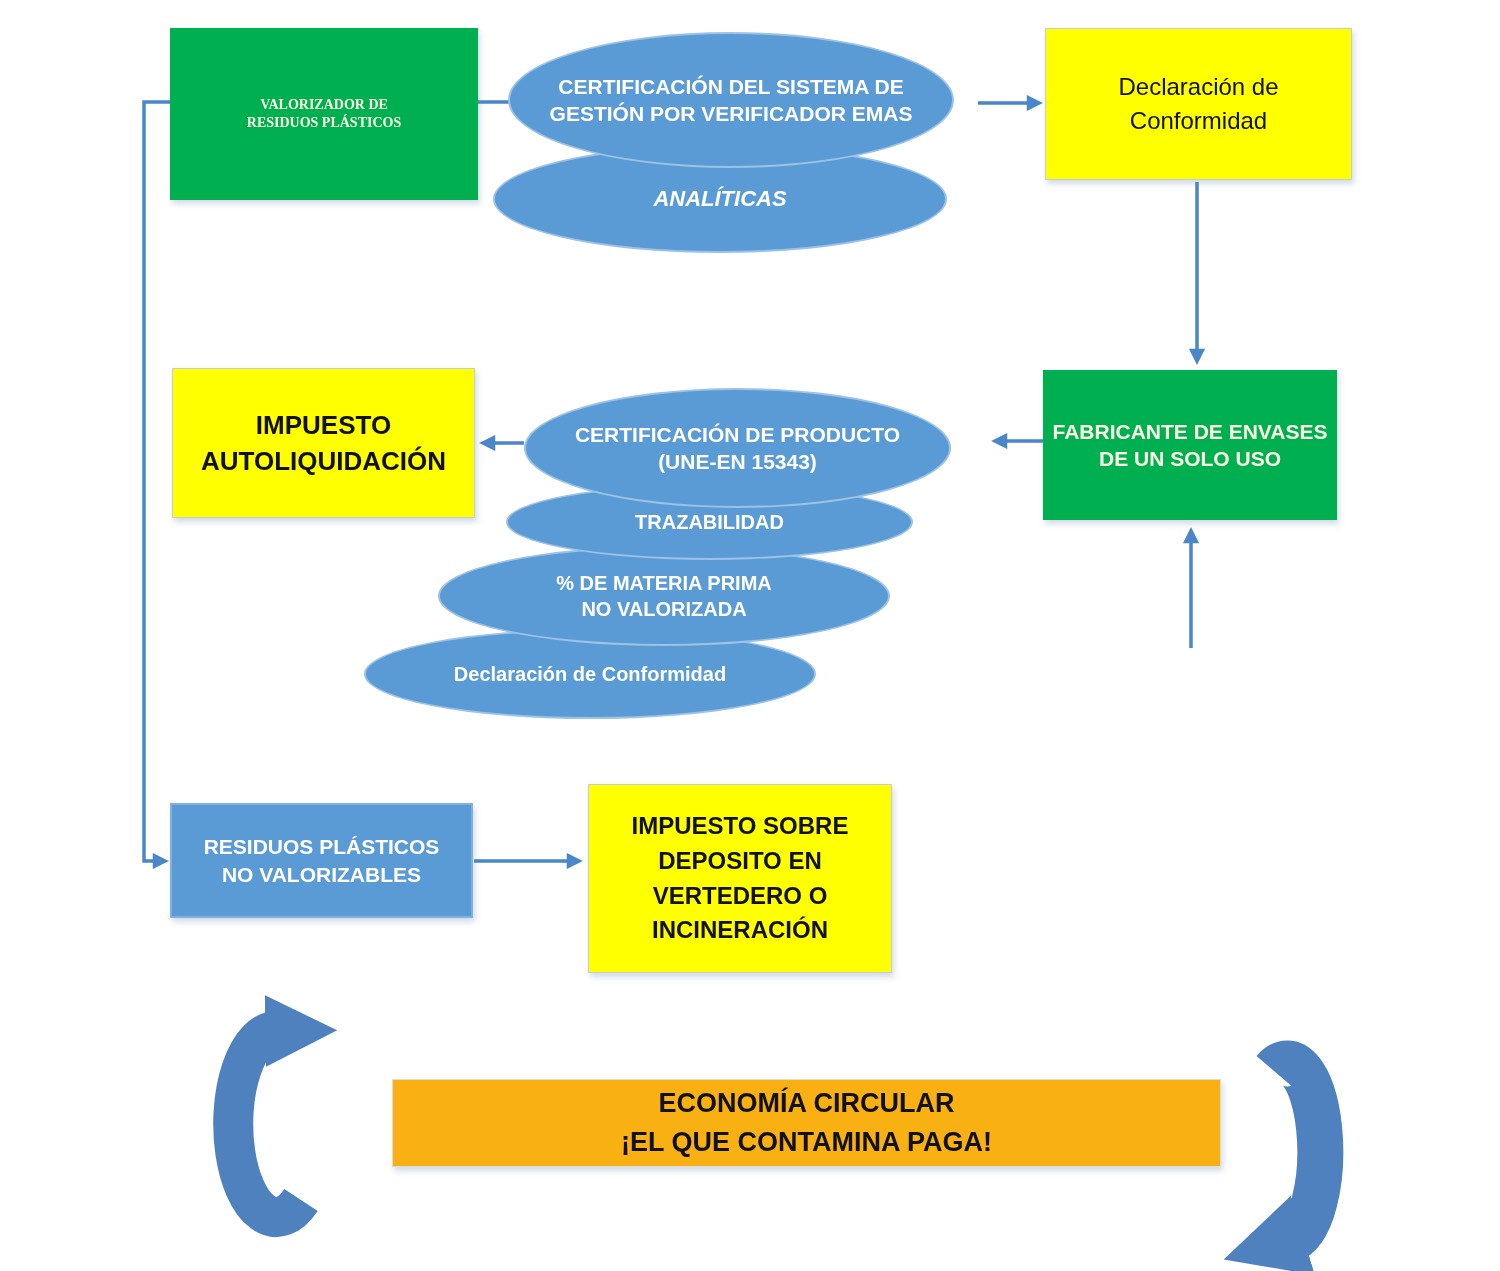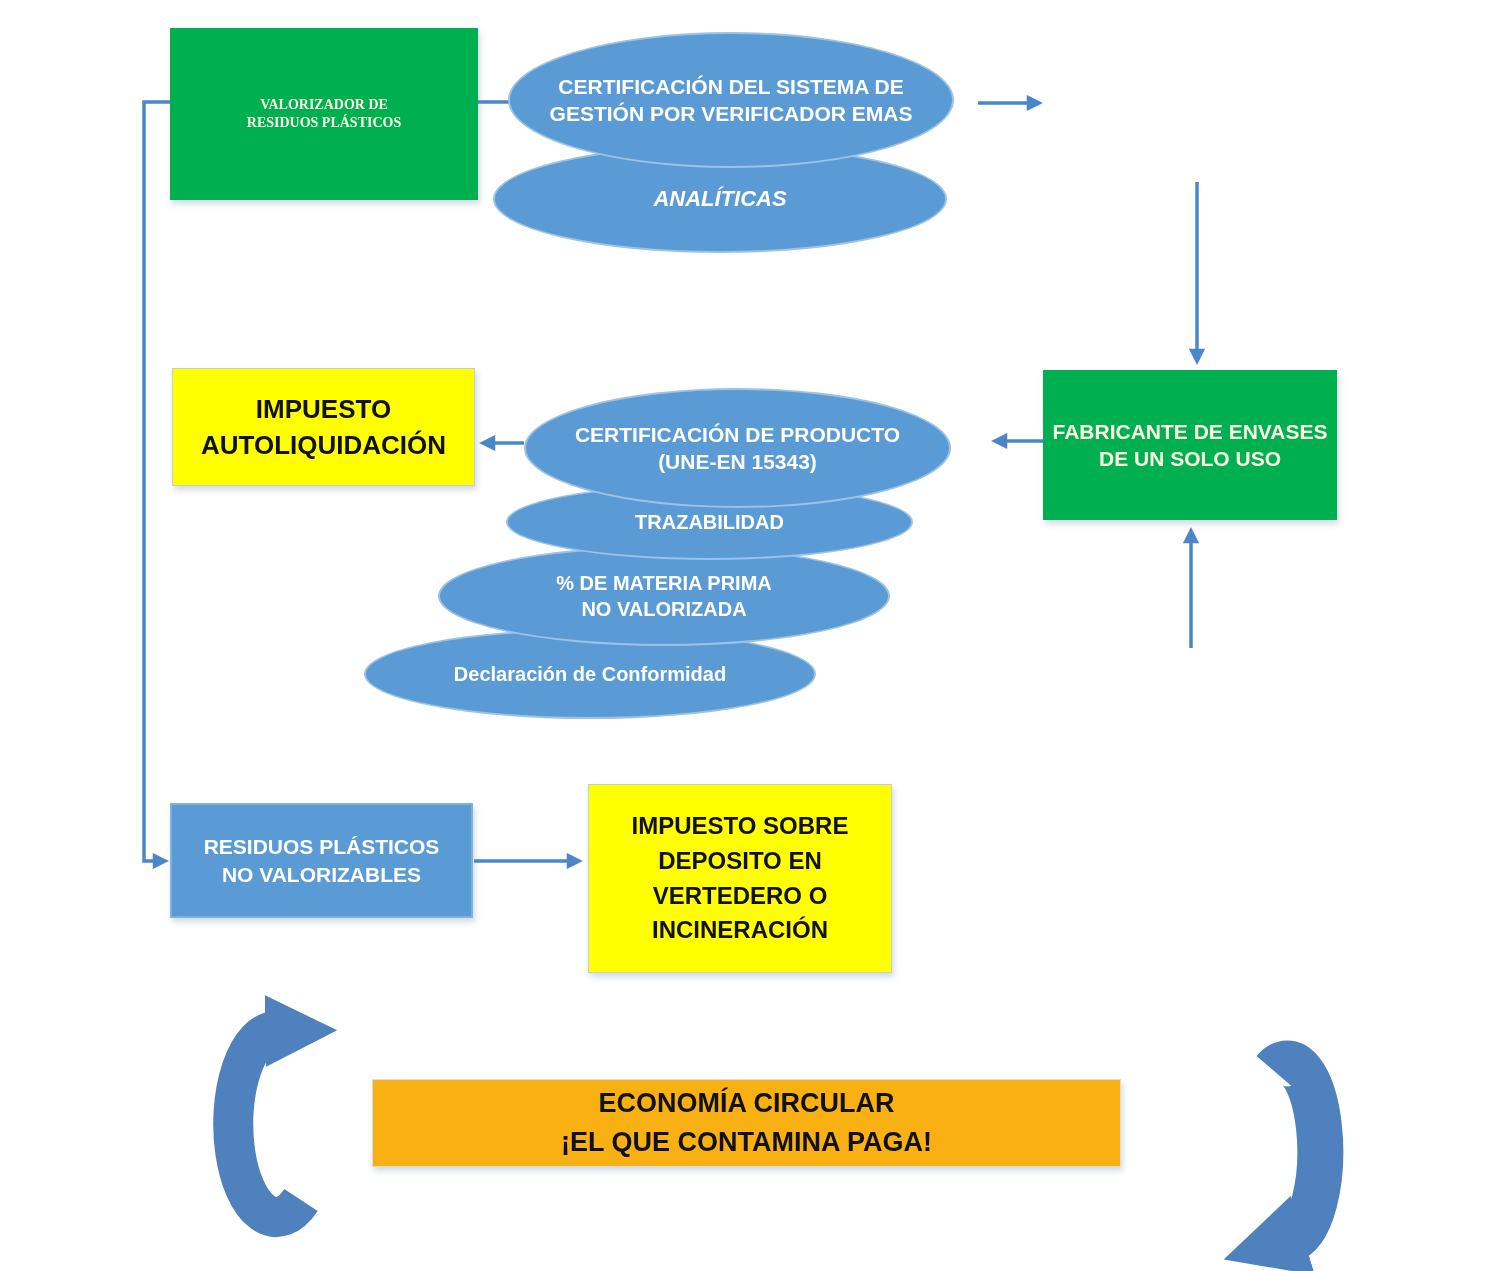--- a/index.html
+++ b/index.html
@@ -88,29 +88,29 @@
     border:1px solid #d8dde4;
     line-height:1.45;
   }
 
   
   #n-valorizador        {left:170px; top:28px;  width:308px; height:172px; font-size:14px;font-family:Liberation Serif, serif;}
   #n-cert-sistema       {left:508px; top:32px;  width:446px; height:136px; font-size:21px; z-index:6;}
   #n-analiticas         {left:493px; top:145px; width:454px; height:108px; font-size:22px; z-index:5;font-style:italic;}
   #n-declaracion-box    {left:1045px;top:28px;  width:307px; height:152px; font-size:24px; font-weight:400; line-height:1.4;}
   #n-fabricante         {left:1043px;top:370px; width:294px; height:150px; font-size:21px;}
-  #n-impuesto-auto      {left:172px; top:368px; width:303px; height:118px; font-size:26px; font-weight:600; line-height:1.4;}
+  #n-impuesto-auto      {left:172px; top:368px; width:303px; height:150px; font-size:26px; font-weight:600; line-height:1.4;}
   #n-cert-producto      {left:524px; top:388px; width:427px; height:120px; font-size:21px; z-index:6;}
   #n-trazabilidad       {left:506px; top:484px; width:407px; height:76px;  font-size:20px; z-index:5;}
   #n-materia-pct        {left:438px; top:546px; width:452px; height:100px; font-size:20px; z-index:4;}
   #n-declaracion-ellipse{left:364px; top:629px; width:452px; height:90px;  font-size:20px; z-index:3;}
   #n-materia-prima      {left:1043px;top:651px; width:294px; height:144px; font-size:22px;}
   #n-residuos           {left:170px; top:803px; width:303px; height:115px; font-size:21px;}
   #n-impuesto-vertedero {left:588px; top:768px; width:304px; height:189px; font-size:24px; font-weight:700; line-height:1.45;margin-top:16px;}
-  #n-banner             {left:372px; top:1079px;width:749px; height:88px;  font-size:27px;}
+  #n-banner             {left:392px; top:1079px;width:829px; height:88px;  font-size:27px;}
 </style>
 </head>
 <body>
 
 <div id="canvas">
 
   <svg id="connectors" width="1500" height="1271" viewBox="0 0 1500 1271">
     <defs>
       <marker id="ah" viewBox="0 0 10 10" refX="2" refY="5" markerWidth="5" markerHeight="4.6" orient="auto">
         <path d="M0,0 L10,5 L0,10 z" class="ah-fill"></path>
@@ -141,20 +141,22 @@
   </svg>
 
   <div id="n-valorizador" class="node green-box shadow">VALORIZADOR DE
 RESIDUOS PLÁSTICOS</div>
 
   <div id="n-cert-sistema" class="node ellipse">CERTIFICACIÓN DEL SISTEMA DE
 GESTIÓN POR VERIFICADOR EMAS</div>
 
   <div id="n-analiticas" class="node ellipse">ANALÍTICAS</div>
 
+  <div id="n-declaracion-box" class="node yellow-box shadow">Declaración de
+Conformidad</div>
 
   <div id="n-fabricante" class="node green-box shadow">FABRICANTE DE ENVASES
 DE UN SOLO USO</div>
 
   <div id="n-impuesto-auto" class="node yellow-box shadow">IMPUESTO
 AUTOLIQUIDACIÓN</div>
 
   <div id="n-cert-producto" class="node ellipse">CERTIFICACIÓN DE PRODUCTO
 (UNE-EN 15343)</div>
 

